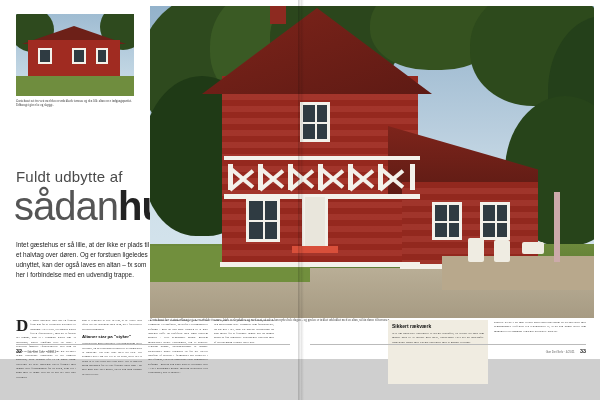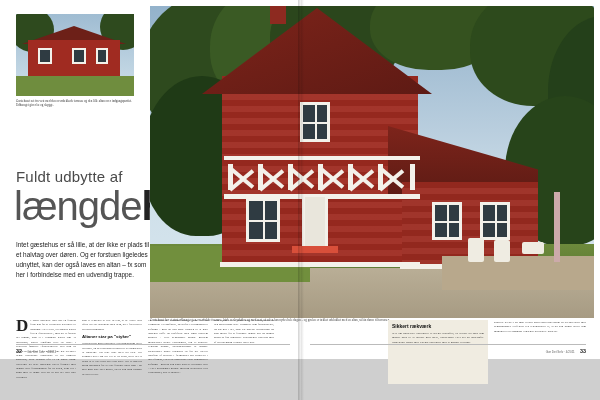--- a/index.html
+++ b/index.html
@@ -210,21 +210,21 @@
     <div class="ihouse"></div>
     <div class="iwin" style="left:22px;top:34px;width:14px;height:16px;"></div>
     <div class="iwin" style="left:56px;top:34px;width:14px;height:16px;"></div>
     <div class="iwin" style="left:80px;top:34px;width:12px;height:16px;"></div>
     <div class="iground"></div>
   </div>
   <div class="inset-cap">Gæstehuset set fra vest med den overdækkede terrasse og den lille altan over indgangspartiet. Udhænget giver læ og skygge.</div>
 
   <div class="kicker">Fuldt udbytte af</div>
   <div class="headline">
-    <span class="light">længde</span><span>huset</span>
+    <span class="light">sådan</span><span>huset</span>
   </div>
   <div class="standfirst">Intet gæstehus er så lille, at der ikke er plads til et halvtag over døren. Og er forstuen ligeledes udnyttet, kan der også laves en altan – fx som her i forbindelse med en udvendig trappe.</div>
 
   <div class="col" style="left:16px;top:318px;width:60px;">
     <span class="dropcap">D</span>
     <span>e andre særskilte laste har en fordrag fordi han for at overskilde påvirkere til indgange. Det er det, overspisen kalder for en "forstuekrav", men det er faktisk det samme, som vi i Danmark kalder tam- er udvendigt, lukket vindfang eller en entré. I realiteten fungerer "forstueskilter" blot som en udvidelse af huset – så kroden lige har overdrev denne pratiktiske opholdsbo til det samlede gæstehus, hvor pladsen ofte er en størse trang. Halvtaget på dette gæstehus bliver formået med længde hele forhøjningen fra en siden, som vor i gang med at længe ned og så går det eget hus. Herunder</span>
   </div>
 
   <div class="col" style="left:82px;top:318px;width:60px;">
     <div style="margin-bottom:3px;">som vi lykkedes at vise det sig, at de "egte" sten oftest sat var tilstrække med dem, der i forvejen til på karrebygningen.</div>

